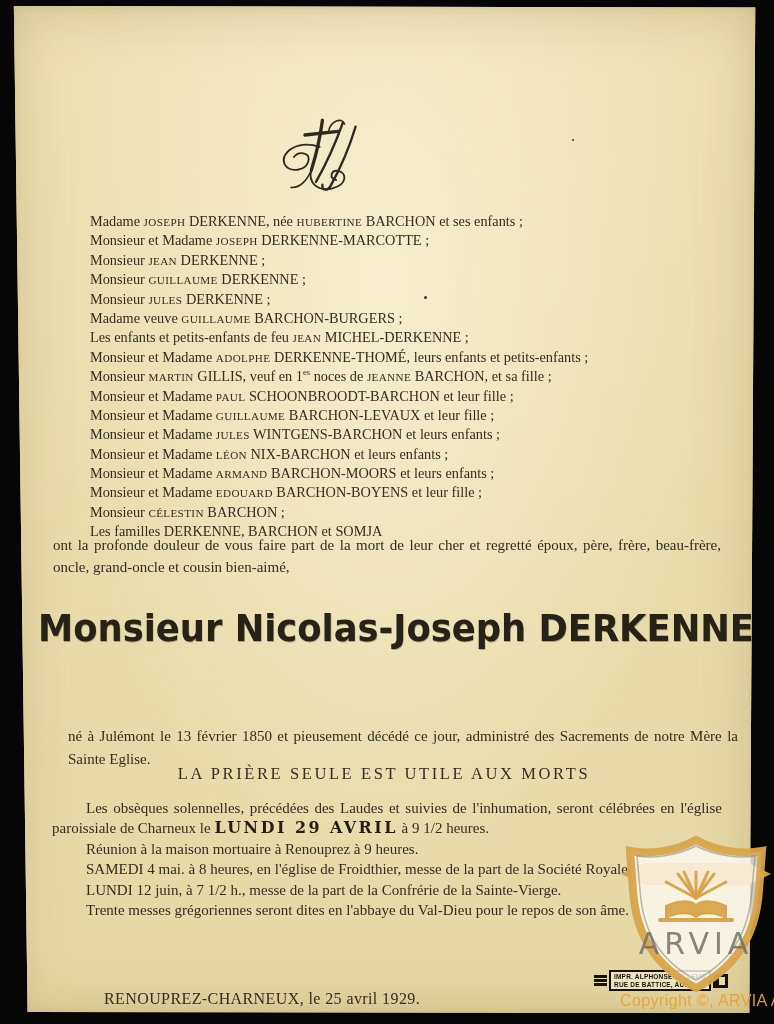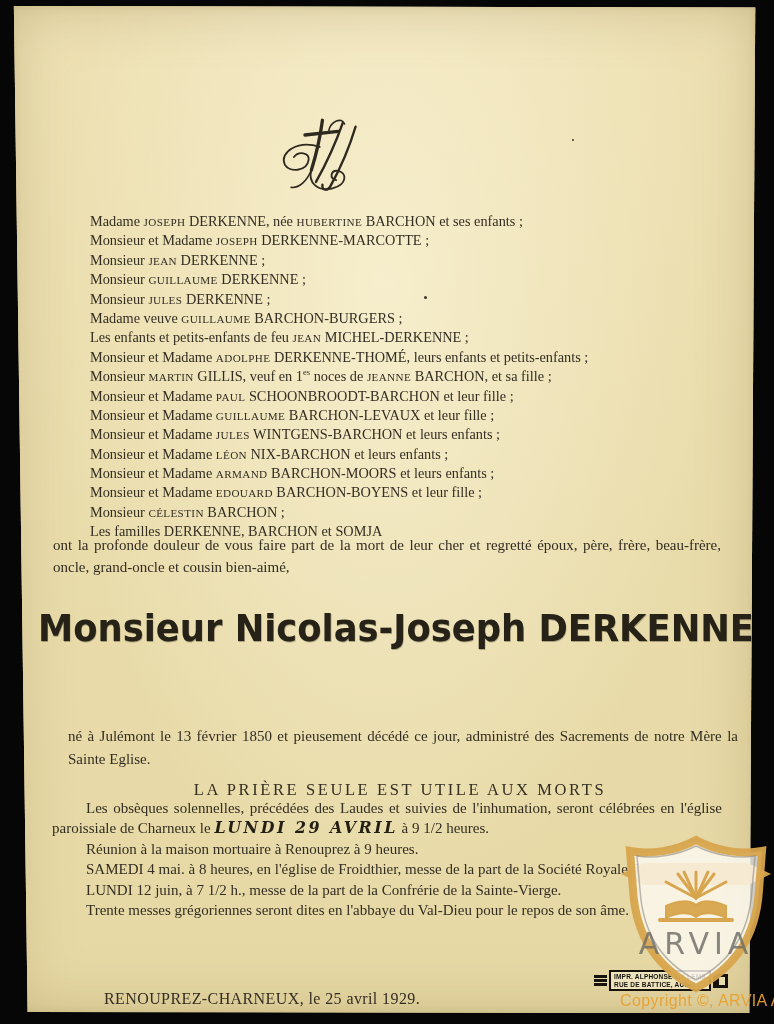--- a/index.html
+++ b/index.html
@@ -24,26 +24,26 @@
         font-size:15px;line-height:22.3px;text-align:justify;}
   .title{position:absolute;left:0;top:600px;width:744px;margin:0;text-align:center;
         font-family:"DejaVu Sans","Liberation Sans",sans-serif;font-weight:bold;
         font-size:38px;line-height:44px;color:#262217;white-space:nowrap;
         transform:scaleX(.93);text-shadow:.6px .8px 0 rgba(50,42,25,.35);}
   .subtitle{position:absolute;left:0;top:656px;width:744px;margin:0;text-align:center;
         font-size:16.5px;}
   .subtitle b{font-family:"DejaVu Sans","Liberation Sans",sans-serif;font-size:15.5px;letter-spacing:.6px;color:#2c2719;}
   .bio{position:absolute;left:40px;top:703px;width:670px;margin:16px;
         font-size:15px;line-height:22.5px;text-align:justify;}
-  .prayer{position:absolute;left:0;top:758px;width:744px;margin:16px;text-align:center;
+  .prayer{position:absolute;left:0;top:758px;width:744px;margin:0;text-align:center;
         font-size:16.5px;letter-spacing:2.6px;white-space:nowrap;color:#352f23;}
   .services{position:absolute;left:40px;top:792px;width:670px;font-size:15px;line-height:20.4px;}
   .services p{margin:0;text-indent:34px;text-align:justify;}
   .fat{font-weight:bold;font-family:"DejaVu Serif","Liberation Serif",serif;
-        letter-spacing:2.5px;font-size:1.06em;color:#241f14;font-style:italic;}
+        letter-spacing:2.5px;font-size:1.06em;color:#241f14;}
   .dateline{position:absolute;left:84px;top:976px;margin:8px;font-size:16px;letter-spacing:.4px;}
 
   .stamp{position:absolute;left:582px;top:964px;display:flex;align-items:center;gap:2px;z-index:3;}
   .orn{display:inline-block;background:#17130c;position:relative;}
   .orn.left{width:13px;height:11px;background:linear-gradient(180deg,#17130c 0 3px,#e9dcab 3px 4px,#17130c 4px 7px,#e9dcab 7px 8px,#17130c 8px 11px);}
   .orn.right{width:15px;height:14px;}
   .orn.right::after{content:"";position:absolute;left:6px;top:3px;right:3px;bottom:3px;background:#e9dcab;}
   .stamp-box{border:2px solid #17130c;background:rgba(238,229,192,.92);padding:1px 3px;}
   .stamp-box span{display:block;font-family:"Liberation Sans","DejaVu Sans",sans-serif;
         font-size:6.5px;line-height:7.5px;font-weight:bold;letter-spacing:.2px;color:#17130c;white-space:nowrap;}

